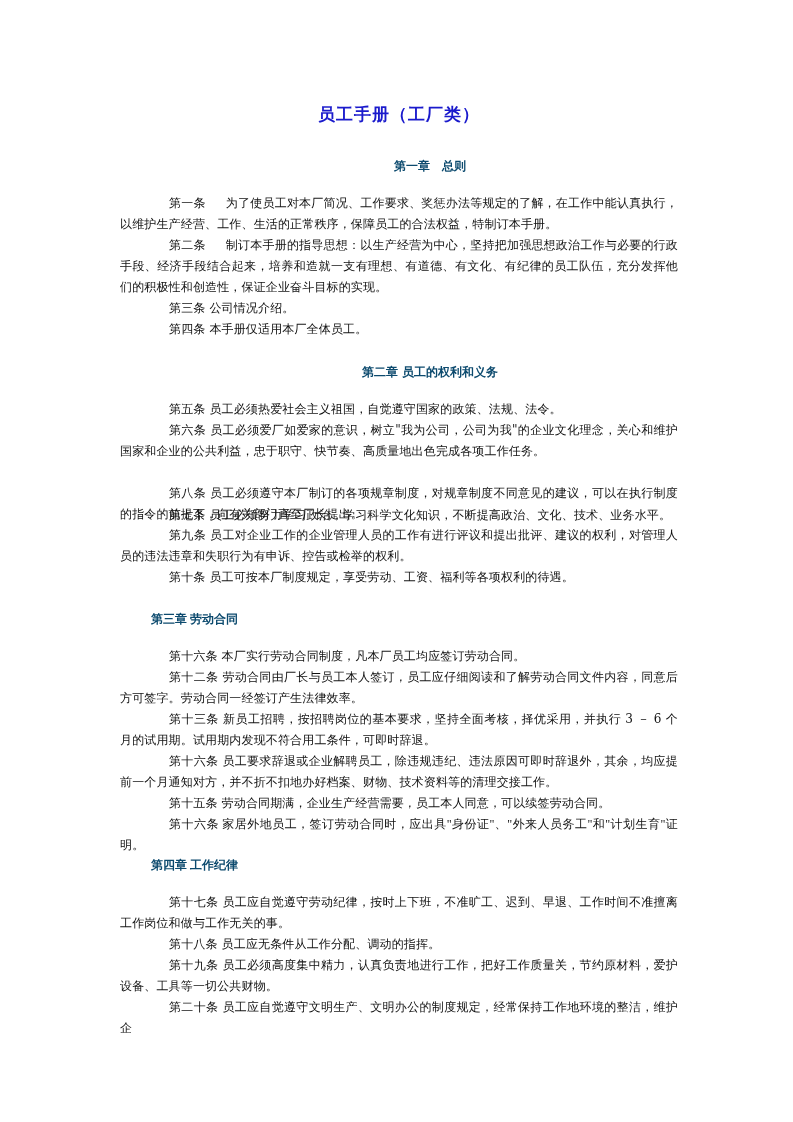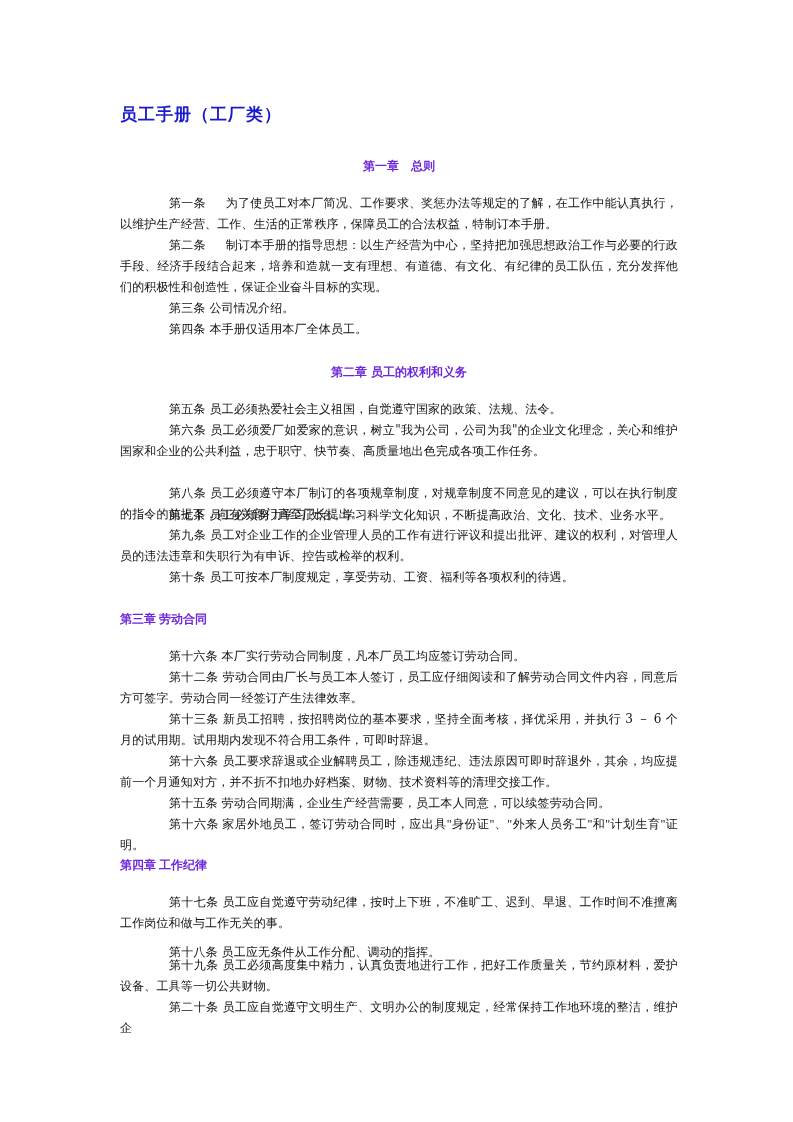--- a/index.html
+++ b/index.html
@@ -1,23 +1,23 @@
 <!DOCTYPE html>
 <html><head>
 <meta charset="utf-8">
 <style>
   html, body { margin: 0; padding: 0; background: #ffffff; }
   body { width: 793px; height: 1122px; position: relative; overflow: hidden;
          font-family: "DejaVu Serif", "Liberation Serif", serif; color: #111; }
   .page { position: absolute; left: 120px; top: 0; width: 558px; }
-  .title { position: absolute; left: 0; width: 558px; top: 103px; 
+  .title { position: absolute; left: 0; width: 558px; top: 103px; text-align: center;
            font-family: "DejaVu Sans", "Liberation Sans", sans-serif; font-weight: bold;
            font-size: 17px; color: #1a1acc; letter-spacing: 1px; }
   .chap { position: absolute; font-family: "DejaVu Sans", "Liberation Sans", sans-serif;
-          font-weight: bold; font-size: 12px; color: #6d28d9; }
+          font-weight: bold; font-size: 12px; color: #0c4a6e; margin-left: 31px; }
   .chap.center { left: 0; width: 558px; text-align: center; }
   .chap.left { left: 0; font-family: Liberation Serif, serif; }
   .p { position: absolute; left: 0; width: 558px; font-size: 12px; line-height: 21px;
        text-align: justify; text-indent: 49px; letter-spacing: 0.15px; }
   .gap { display: inline-block; width: 20px; }
 </style>
 </head>
 <body>
 
 <div class="page">
@@ -40,16 +40,16 @@
   <div class="chap left" style="top:611px;">第三章 劳动合同</div>
   <div class="p" style="top:646px;"><span>第十六条</span> <span>本厂实行劳动合同制度，凡本厂员工均应签订劳动合同。</span></div>
   <div class="p" style="top:667px;"><span>第十二条</span> <span>劳动合同由厂长与员工本人签订，员工应仔细阅读和了解劳动合同文件内容，同意后方可签字。劳动合同一经签订产生法律效率。</span></div>
   <div class="p" style="top:709px;"><span>第十三条</span> <span>新员工招聘，按招聘岗位的基本要求，坚持全面考核，择优采用，并执行 3 － 6 个月的试用期。试用期内发现不符合用工条件，可即时辞退。</span></div>
   <div class="p" style="top:751px;"><span>第十六条</span> <span>员工要求辞退或企业解聘员工，除违规违纪、违法原因可即时辞退外，其余，均应提前一个月通知对方，并不折不扣地办好档案、财物、技术资料等的清理交接工作。</span></div>
   <div class="p" style="top:793px;"><span>第十五条</span> <span>劳动合同期满，企业生产经营需要，员工本人同意，可以续签劳动合同。</span></div>
   <div class="p" style="top:814px;font-family:Liberation Serif, serif;"><span>第十六条</span> <span>家居外地员工，签订劳动合同时，应出具"身份证"、"外来人员务工"和"计划生育"证明。</span></div>
 
   <div class="chap left" style="top:857px;">第四章 工作纪律</div>
   <div class="p" style="top:892px;"><span>第十七条</span> <span>员工应自觉遵守劳动纪律，按时上下班，不准旷工、迟到、早退、工作时间不准擅离工作岗位和做与工作无关的事。</span></div>
-  <div class="p" style="top:934px;margin-top:8px;"><span>第十八条</span> <span>员工应无条件从工作分配、调动的指挥。</span></div>
+  <div class="p" style="top:934px;"><span>第十八条</span> <span>员工应无条件从工作分配、调动的指挥。</span></div>
   <div class="p" style="top:955px;"><span>第十九条</span> <span>员工必须高度集中精力，认真负责地进行工作，把好工作质量关，节约原材料，爱护设备、工具等一切公共财物。</span></div>
   <div class="p" style="top:997px;"><span>第二十条</span> <span>员工应自觉遵守文明生产、文明办公的制度规定，经常保持工作地环境的整洁，维护企</span></div>
 </div>
 
 </body></html>

